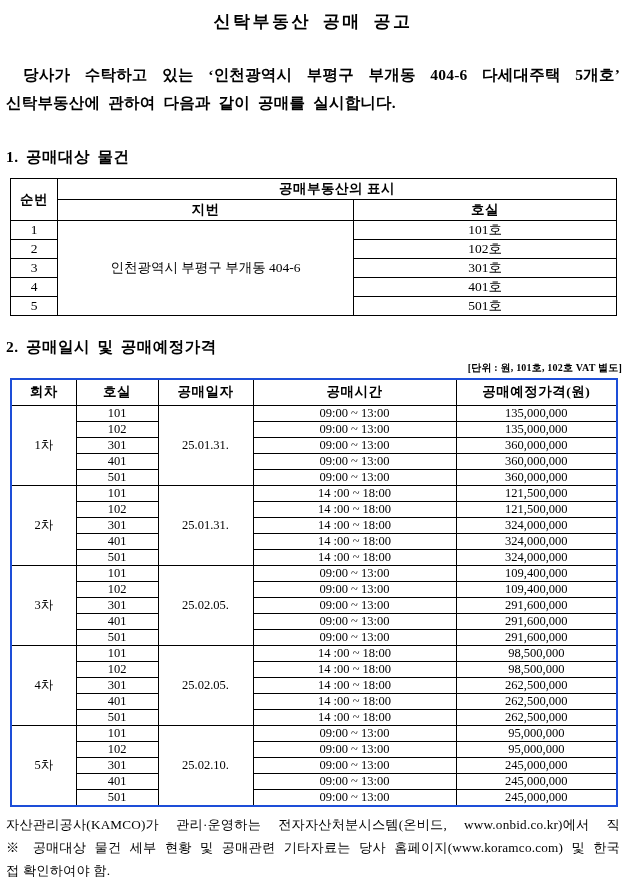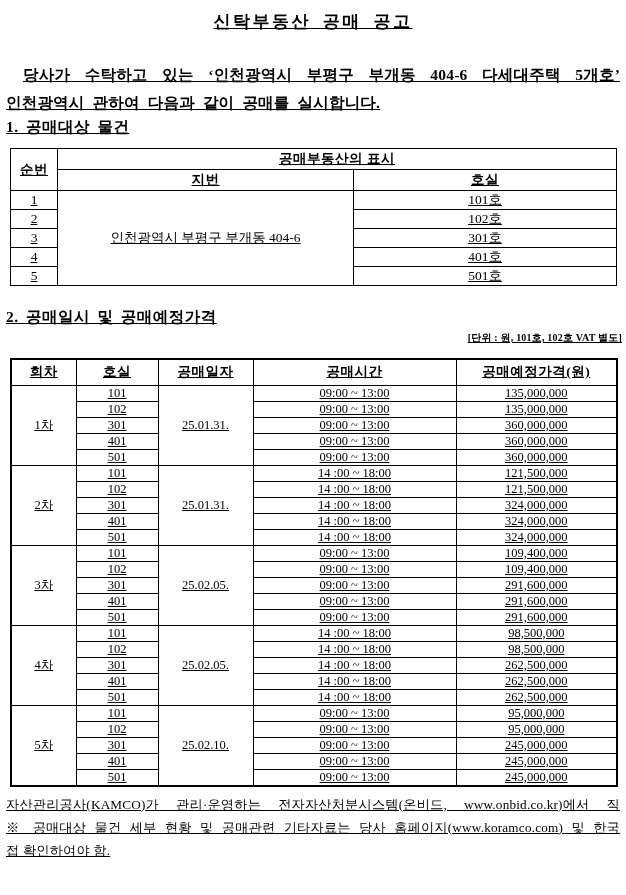--- a/index.html
+++ b/index.html
@@ -2,66 +2,66 @@
 <html><head>
 <meta charset="utf-8">
 <style>
   * { margin:0; padding:0; box-sizing:border-box; }
   html,body { background:#fff; }
   body {
     width:626px; height:895px;
     font-family:"Liberation Serif","DejaVu Serif",serif;
     color:#000;
   }
-  .page { width:626px; height:895px; padding:6px; overflow:hidden; position:relative;text-decoration:underline; }
+  .page { width:626px; height:895px; padding:6px; overflow:hidden; position:relative; }
 
   .title {
     margin-top:4px; text-align:center;
     font-size:17px; font-weight:bold;
     letter-spacing:2.5px; word-spacing:5px;
   }
 
   .intro { margin-top:28px; font-size:15.5px; font-weight:bold; line-height:28px; letter-spacing:0.2px; }
   .intro-l1 { text-indent:17px; text-align:justify; text-align-last:justify; }
   .intro-l2 { word-spacing:4px; }
 
   .sec-heading { font-size:15.5px; font-weight:bold; letter-spacing:0.5px; word-spacing:3px; }
-  .sec1-heading { }
+  .sec1-heading { margin-top:30px; }
   .sec2-heading { margin-top:21px; }
 
   table { border-collapse:collapse; table-layout:fixed; width:606px; margin-left:4px; background:#fff; }
   th, td { text-align:center; vertical-align:middle; overflow:hidden; white-space:nowrap; }
 
   .t1 { margin-top:10px;padding-left:48px; }
   .t1 th, .t1 td { border:1px solid #000; }
   .t1 th { font-size:13.5px; font-weight:bold; height:21px; letter-spacing:0.5px; }
   .t1 td { font-size:13.5px; font-weight:normal; height:19px; }
 
   .unit-note {
     margin-top:3px; width:616px; text-align:right;
     font-size:10px; font-weight:bold; letter-spacing:0.2px;
   }
 
-  .t2 { margin-top:13px; border:2px solid #000000; }
+  .t2 { margin-top:3px; border:2px solid #1d4ed8; }
   .t2 th { border:1px solid #000; font-size:13.5px; font-weight:bold; height:26px; letter-spacing:0.5px; }
   .t2 td { border:1px solid #000; font-size:12.5px; font-weight:normal; height:16px; }
 
   .footnote { margin-top:6px; font-size:13.2px; line-height:23px; letter-spacing:0.2px; }
   .fn-just { text-align:justify; text-align-last:justify; }
 </style>
 </head>
 <body>
 
 <div class="page">
 
   <div class="title">신탁부동산 공매 공고</div>
 
   <div class="intro">
     <div class="intro-l1">당사가 수탁하고 있는 ‘인천광역시 부평구 부개동 404-6 다세대주택 5개호’</div>
-    <div class="intro-l2">인천광역시 관하여 다음과 같이 공매를 실시합니다.</div>
+    <div class="intro-l2">신탁부동산에 관하여 다음과 같이 공매를 실시합니다.</div>
   </div>
 
   <div class="sec-heading sec1-heading">1. 공매대상 물건</div>
 
   <table class="t1">
     <colgroup>
         <col style="width:47px">
         <col style="width:296px">
         <col style="width:263px">
       </colgroup>

